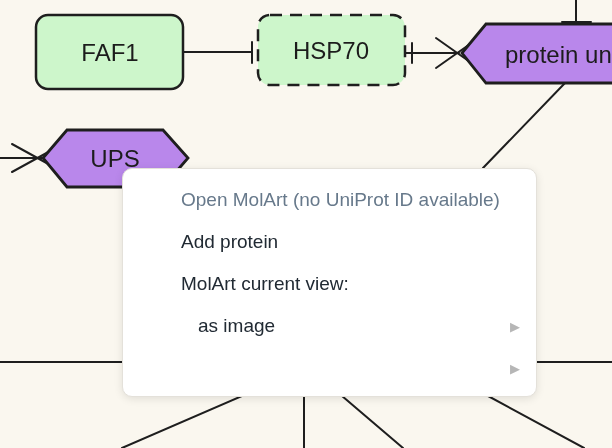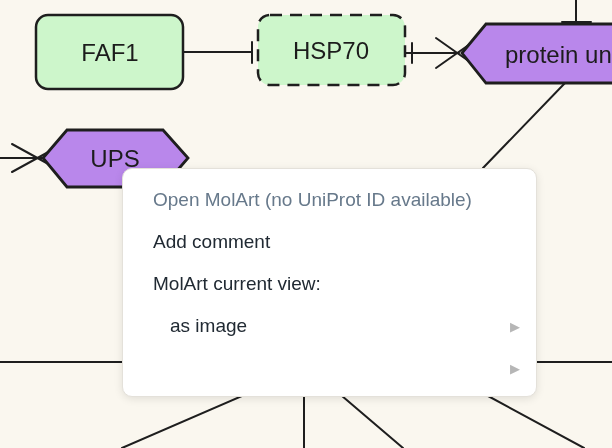--- a/index.html
+++ b/index.html
@@ -35,20 +35,21 @@
   .menu-item {
     height: 42px;
     display: flex;
     align-items: center;
     padding: 0 18px 0 30px;
     font-size: 19px;
     color: #212a33;
     position: relative;
     cursor: pointer;
     white-space: nowrap;
+    margin-left: 28px;
   }
   .menu-item.sub { padding-left: 47px; }
   .menu-item.disabled { color: #67798b; cursor: default; }
   .submenu-arrow {
     position: absolute;
     right: 16px;
     top: 50%;
     transform: translateY(-50%);
     color: #b6b6b6;
     font-size: 13px;
@@ -127,21 +128,21 @@
     </g>
   </svg>
 
   <div class="context-menu">
 
     <div class="menu-item disabled">
       <span>Open MolArt (no UniProt ID available)</span>
     </div>
 
     <div class="menu-item">
-      <span>Add comment</span>
+      <span>Add protein</span>
     </div>
 
     <div class="menu-item">
       <span>MolArt current view:</span>
     </div>
 
     <div class="menu-item sub">
       <span>as image</span>
       <span class="submenu-arrow">▶</span>
     </div>

